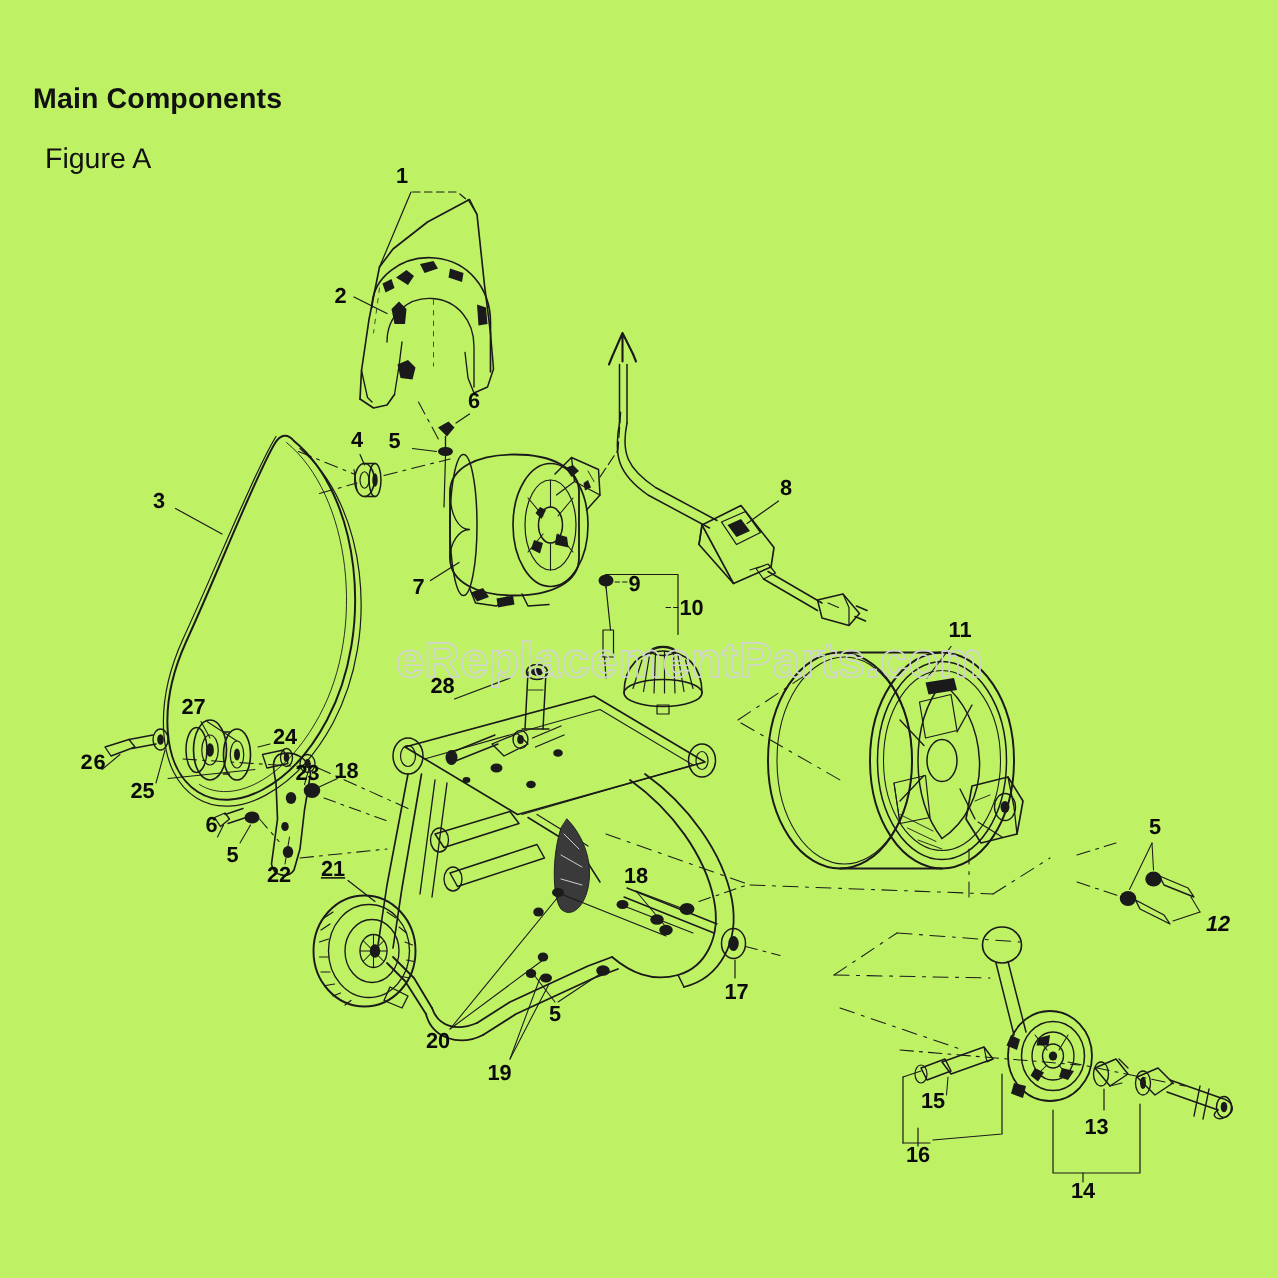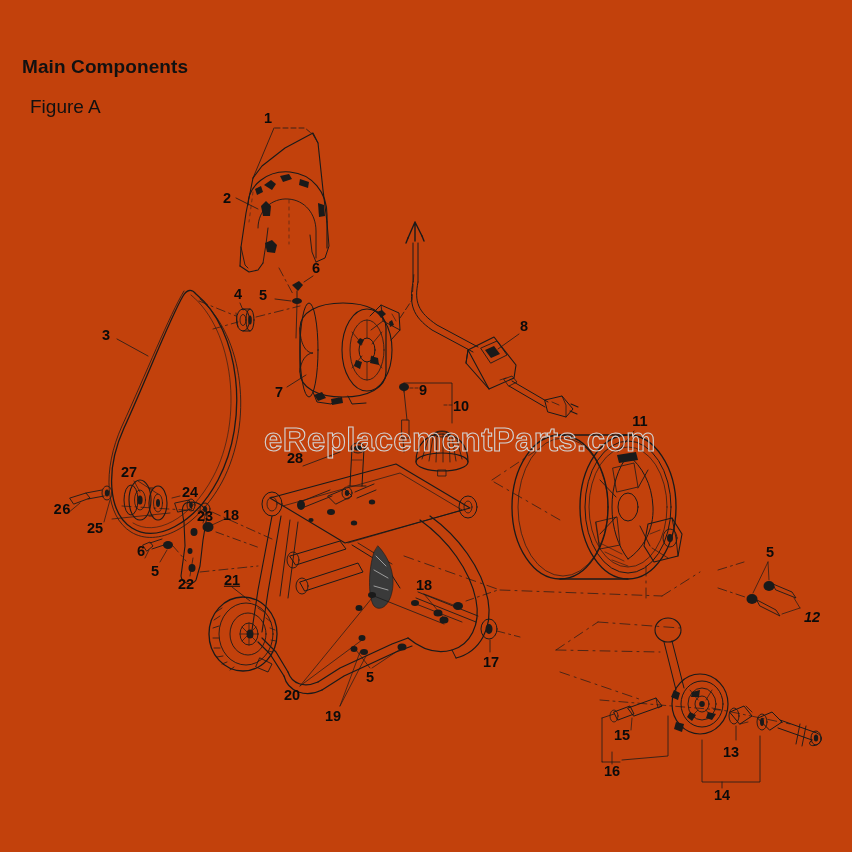--- a/index.html
+++ b/index.html
@@ -5,21 +5,21 @@
 <style>
   html, body {
     margin: 0;
     padding: 0;
     background: #ffffff;
   }
   #page {
     position: relative;
     width: 852px;
     height: 852px;
-    background: #c2410c;
+    background: #bef264;
     font-family: "Liberation Sans", sans-serif;
     overflow: hidden;
   }
   #title {
     position: absolute;
     left: 22px;
     top: 56px;
     font-size: 19px;
     font-weight: bold;
     color: #111111;
@@ -564,21 +564,21 @@
       <div class="callout" style="left: 812px; top: 617px; font-style: italic;">12</div>
       <div class="callout" style="left: 731px; top: 752px;">13</div>
       <div class="callout" style="left: 722px; top: 795px;">14</div>
       <div class="callout" style="left: 622px; top: 735px;">15</div>
       <div class="callout" style="left: 612px; top: 771px;">16</div>
       <div class="callout" style="left: 491px; top: 662px;">17</div>
       <div class="callout" style="left: 424px; top: 585px;">18</div>
       <div class="callout" style="left: 231px; top: 515px;">18</div>
       <div class="callout" style="left: 333px; top: 716px;">19</div>
       <div class="callout" style="left: 292px; top: 695px;">20</div>
-      <div class="callout" style="left: 232px; top: 580px; text-decoration: underline;">21</div>
+      <div class="callout" style="left: 222px; top: 580px; text-decoration: underline;">21</div>
       <div class="callout" style="left: 186px; top: 584px;">22</div>
       <div class="callout" style="left: 205px; top: 516px; text-align: center;">23</div>
       <div class="callout" style="left: 190px; top: 492px;">24</div>
       <div class="callout" style="left: 95px; top: 528px;">25</div>
       <div class="callout" style="left: 62px; top: 510px; font-family: Liberation Mono, monospace;">26</div>
       <div class="callout" style="left: 129px; top: 472px;">27</div>
       <div class="callout" style="left: 295px; top: 458px;">28</div>
       <div class="callout" style="left: 155px; top: 571px;">5</div>
       <div class="callout" style="left: 141px; top: 551px;">6</div>
       <div class="callout" style="left: 370px; top: 677px;">5</div>

